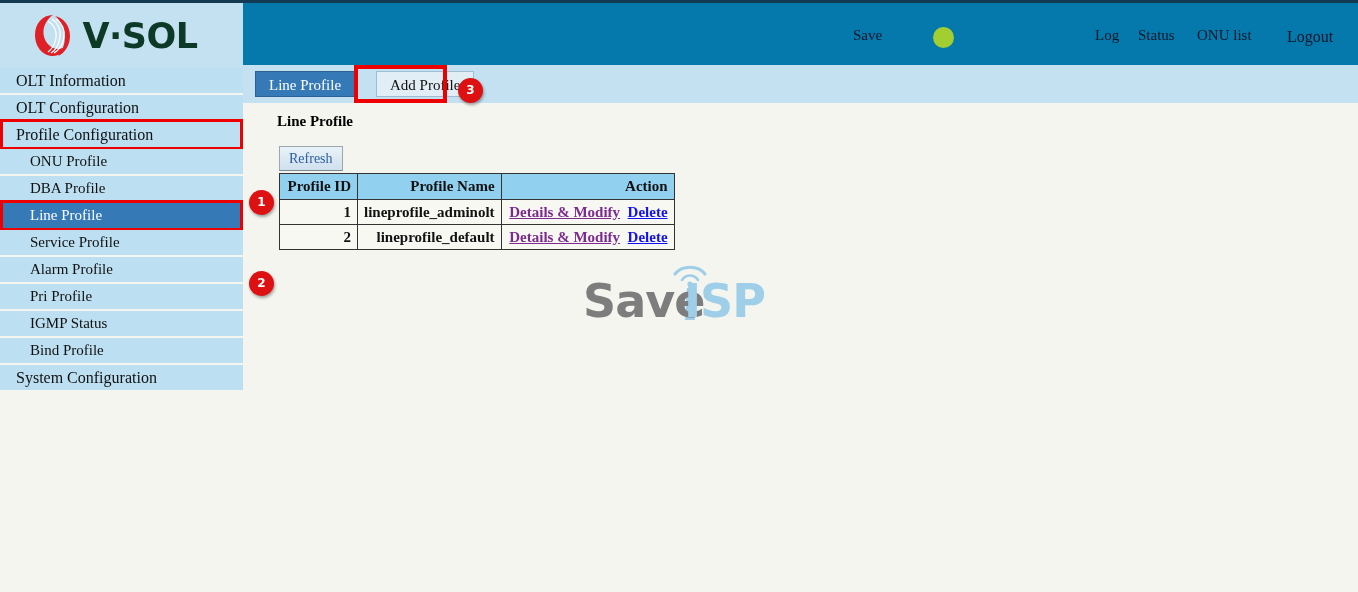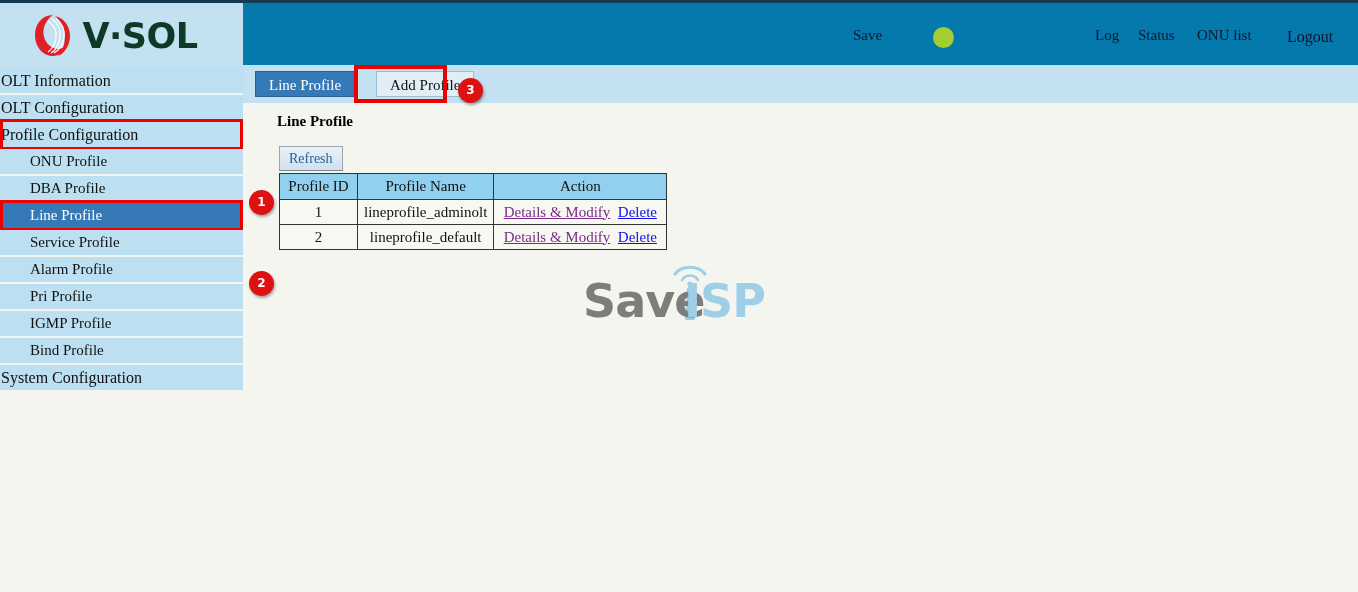--- a/index.html
+++ b/index.html
@@ -141,21 +141,21 @@
     height: 25px;
     line-height: 25px;
     margin-bottom: 2px;
     background: #bcdff1;
     font-size: 16px;
     color: #111;
     box-sizing: border-box;
     cursor: pointer;
     white-space: nowrap;
   }
-  .nav-item.top   { padding-left: 1px; }
+  .nav-item.top   { padding-left: 16px; }
   .nav-item.sub   { padding-left: 30px; font-size: 15px; }
   .nav-item.active {
     background: #3579b7;
     color: #ffffff;
   }
   .nav-hl {
     position: absolute;
     left: 0; top: -3px;
     width: 243px;
     height: 31px;
@@ -216,22 +216,22 @@
     position: absolute;
     left: 36px; top: 70px;
     border-collapse: collapse;
     font-size: 15px;
     background: #f8f8f3;
   }
   #profile-table th,
   #profile-table td {
     border: 1px solid #333333;
     padding: 0 6px;
-    text-align: center;
-    font-weight: normal;
+    text-align: right;
+    font-weight: bold;
     height: 25px;
     box-sizing: border-box;
     vertical-align: middle;
   }
   #profile-table thead th {
     background: #92d0ef;
     height: 26px;
   }
   #profile-table .col-id     { width: 78px; }
   #profile-table .col-name   { width: 128px; }
@@ -302,21 +302,21 @@
 <div id="sidebar">
   <div class="nav-item top"><span>OLT Information</span></div>
   <div class="nav-item top"><span>OLT Configuration</span></div>
   <div class="nav-item top"><span>Profile Configuration</span><span class="nav-hl"></span></div>
   <div class="nav-item sub"><span>ONU Profile</span></div>
   <div class="nav-item sub"><span>DBA Profile</span></div>
   <div class="nav-item sub active"><span>Line Profile</span><span class="nav-hl"></span></div>
   <div class="nav-item sub"><span>Service Profile</span></div>
   <div class="nav-item sub"><span>Alarm Profile</span></div>
   <div class="nav-item sub"><span>Pri Profile</span></div>
-  <div class="nav-item sub"><span>IGMP Profile</span></div>
+  <div class="nav-item sub"><span>IGMP Status</span></div>
   <div class="nav-item sub"><span>Bind Profile</span></div>
   <div class="nav-item top"><span>System Configuration</span></div>
 </div>
 
 <div id="content">
 
   <div id="page-title">Line Profile</div>
 
   <div id="refresh-btn">Refresh</div>
 

